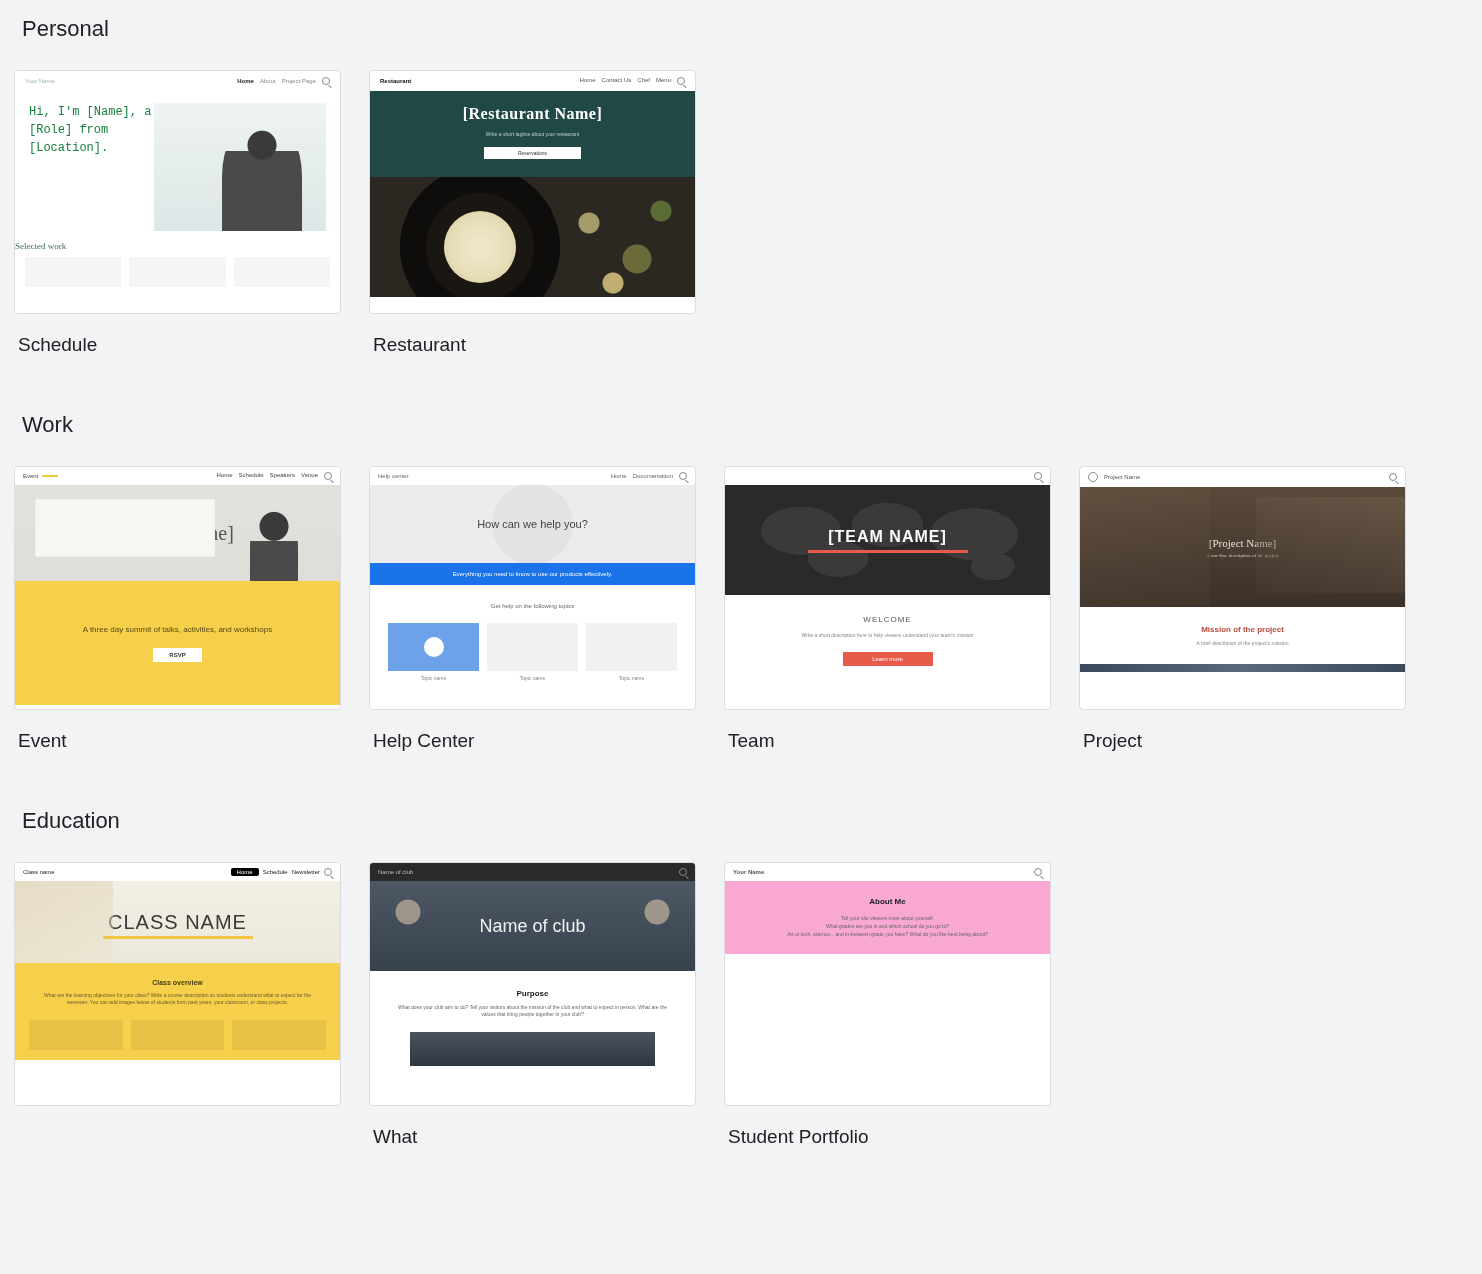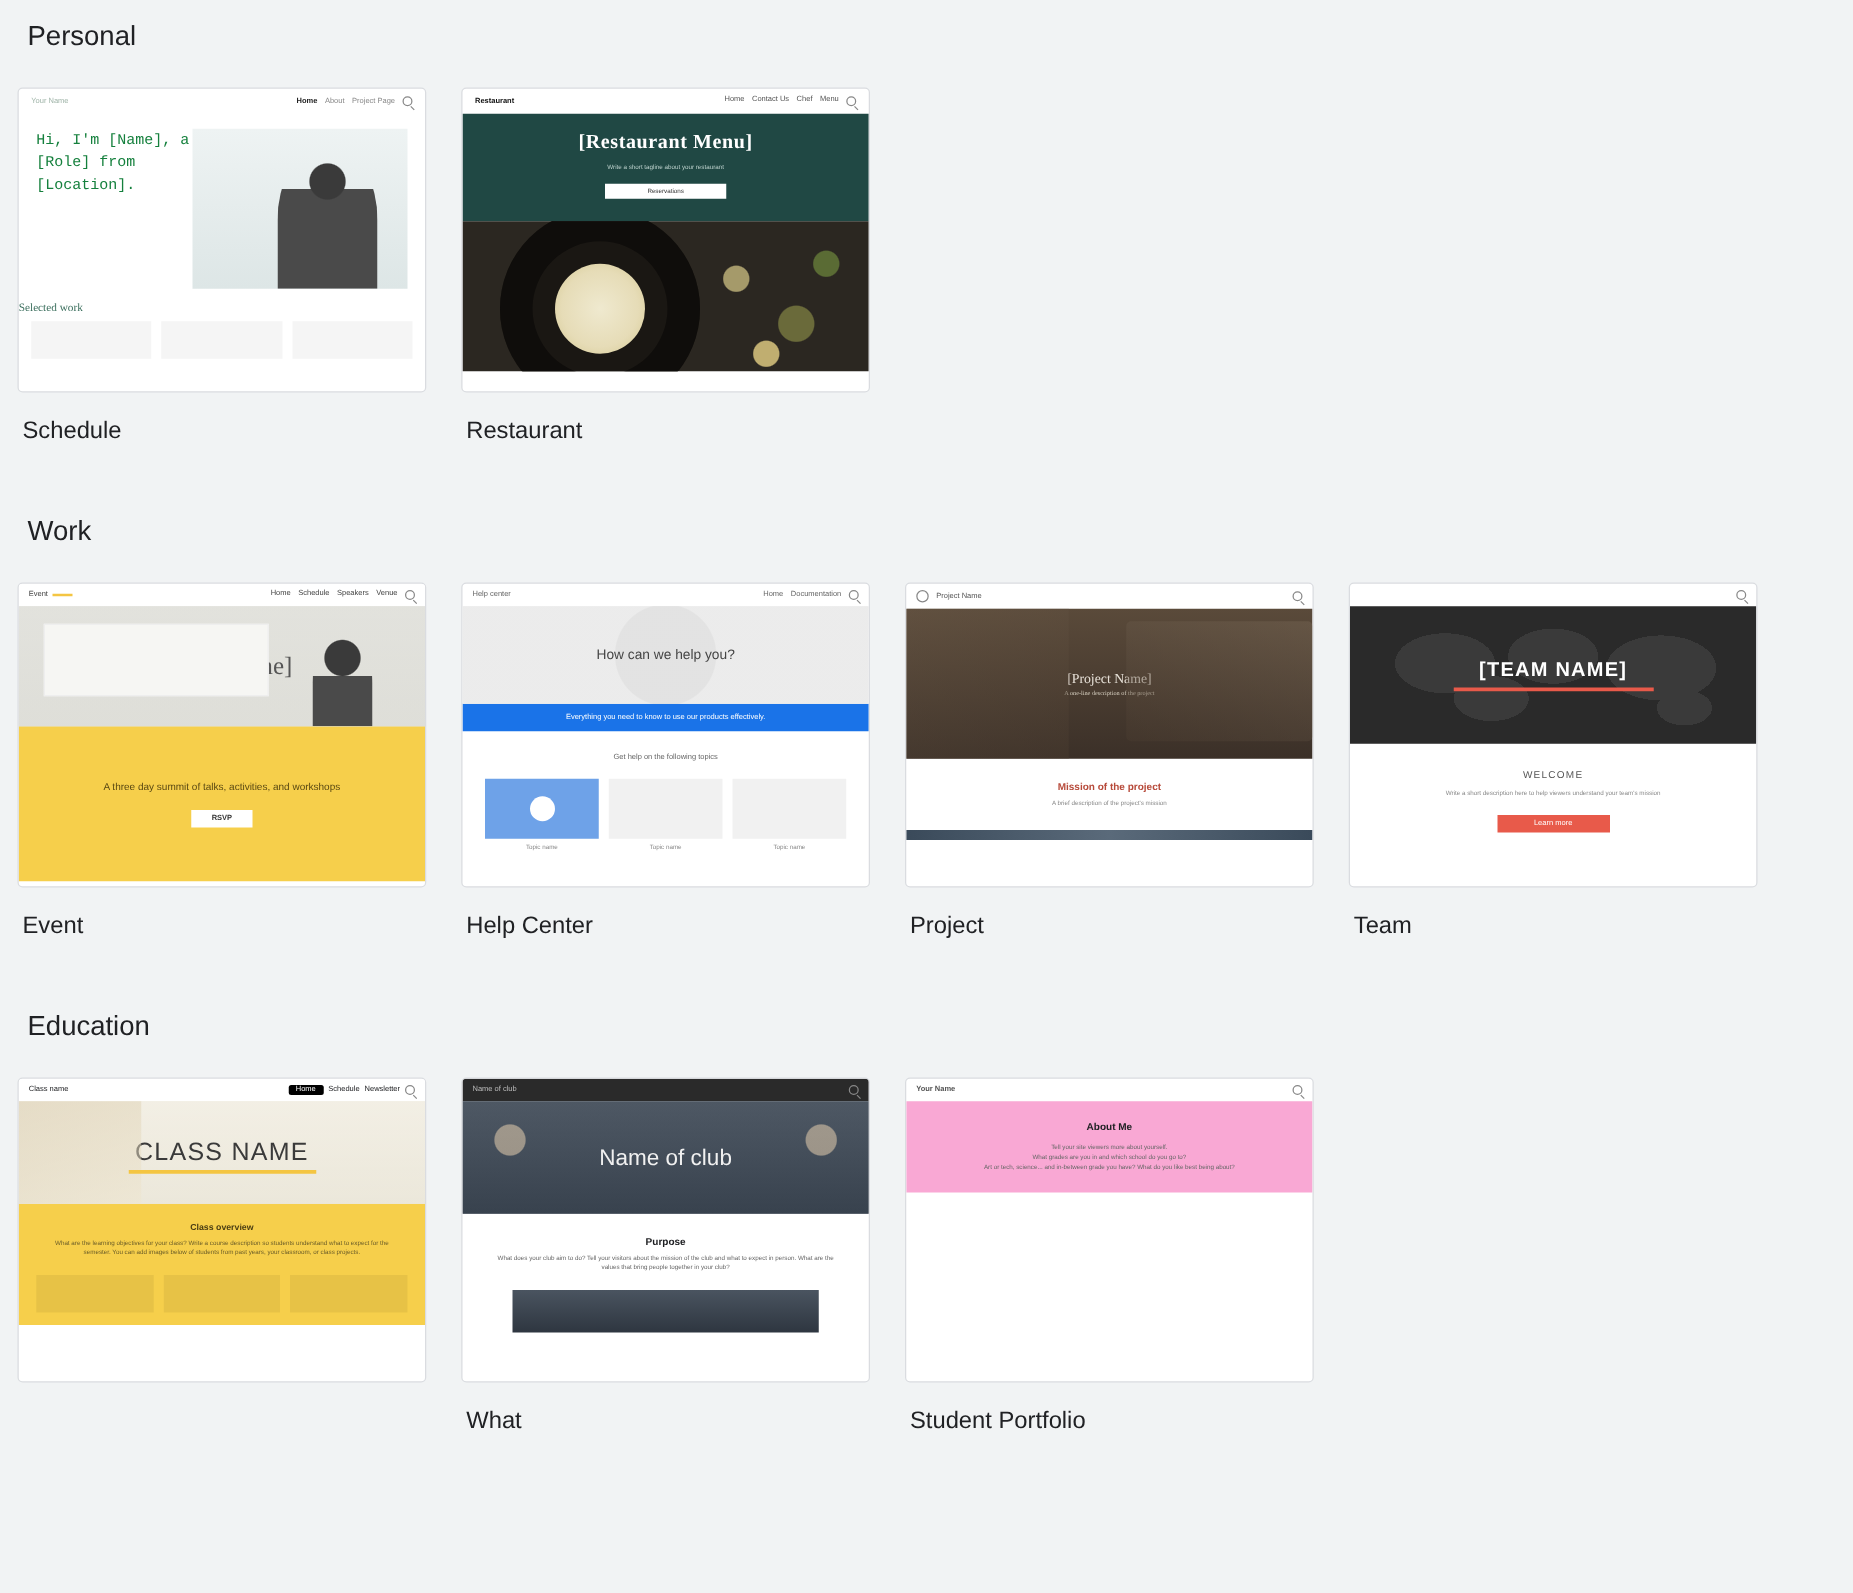--- a/index.html
+++ b/index.html
@@ -276,21 +276,21 @@
           <span class="brand">Restaurant</span>
           <div class="rs-nav">
             <span>Home</span>
             <span>Contact Us</span>
             <span>Chef</span>
             <span>Menu</span>
             <span class="mag"></span>
           </div>
         </div>
         <div class="rs-hero">
-          <div class="rs-hero-title">[Restaurant Menu]</div>
+          <div class="rs-hero-title">[Restaurant Name]</div>
           <div class="rs-hero-sub">Write a short tagline about your restaurant</div>
           <div class="rs-btn">Reservations</div>
         </div>
         <div class="rs-food">
           <div class="rs-plate"></div>
           <div class="rs-soup"></div>
           <div class="rs-garnish"></div>
         </div>
       </div>
       <div class="card-label">Restaurant</div>
@@ -358,57 +358,57 @@
             <div class="hc-card"></div>
             <div class="hc-label">Topic name</div>
           </div>
         </div>
       </div>
       <div class="card-label">Help Center</div>
     </div>
 
     <div class="card">
       <div class="thumb">
+        <div class="tm-topbar">
+            <span class="mag"></span>
+          </div>
+        <div class="tm-hero">
+          <div class="tm-map"></div>
+          <div class="tm-title-wrap">
+            <div class="tm-title">[TEAM NAME]</div>
+            <div class="tm-underline"></div>
+          </div>
+        </div>
+        <div class="tm-welcome">WELCOME</div>
+        <div class="tm-sub">Write a short description here to help viewers understand your team's mission</div>
+        <div class="tm-btn">Learn more</div>
+      </div>
+      <div class="card-label">Team</div>
+    </div>
+
+    <div class="card">
+      <div class="thumb">
         <div class="pj-topbar">
           <span class="pj-globe"></span>
           <span>Project Name</span>
           <span class="mag pj-search"></span>
         </div>
         <div class="pj-hero">
           <div class="pj-desk-left"></div>
           <div class="pj-desk-right"></div>
           <div class="title">[Project Name]</div>
           <div class="sub">A one-line description of the project</div>
         </div>
         <div class="pj-mission">
           <div class="h">Mission of the project</div>
           <div class="p">A brief description of the project's mission</div>
         </div>
         <div class="pj-footimg"></div>
       </div>
       <div class="card-label">Project</div>
-    </div>
-
-    <div class="card">
-      <div class="thumb">
-        <div class="tm-topbar">
-            <span class="mag"></span>
-          </div>
-        <div class="tm-hero">
-          <div class="tm-map"></div>
-          <div class="tm-title-wrap">
-            <div class="tm-title">[TEAM NAME]</div>
-            <div class="tm-underline"></div>
-          </div>
-        </div>
-        <div class="tm-welcome">WELCOME</div>
-        <div class="tm-sub">Write a short description here to help viewers understand your team's mission</div>
-        <div class="tm-btn">Learn more</div>
-      </div>
-      <div class="card-label">Team</div>
     </div>
 
   </div>
 
   <div class="section-title">Education</div>
   <div class="row">
 
     <div class="card">
       <div class="thumb">
         <div class="cl-topbar">

